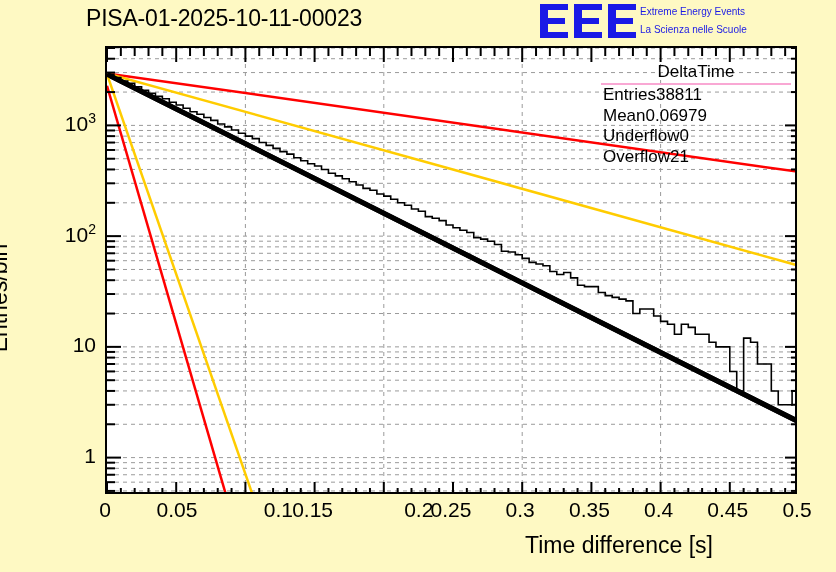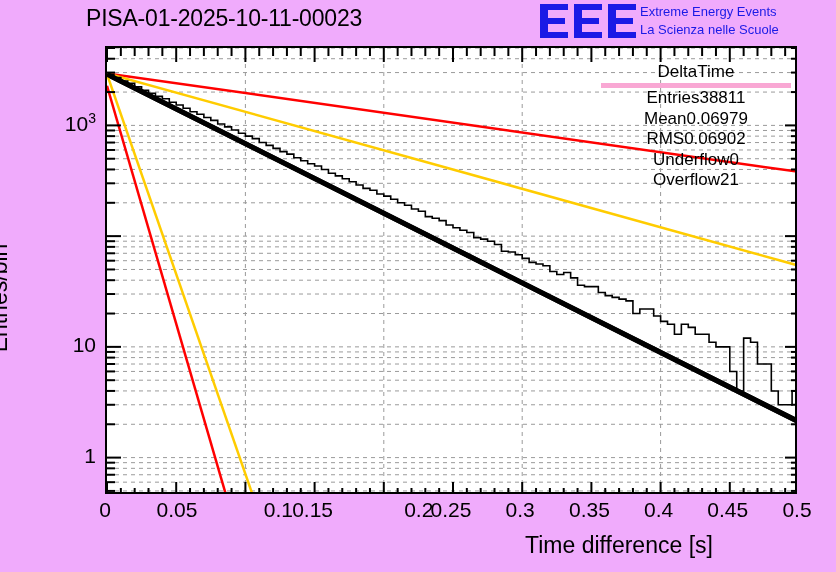--- a/index.html
+++ b/index.html
@@ -10,21 +10,21 @@
   body {
     width: 836px;
     height: 572px;
     font-family: "Liberation Sans", sans-serif;
     overflow: hidden;
   }
   #canvas {
     position: relative;
     width: 836px;
     height: 572px;
-    background: #f0abfc;
+    background: #fef9c3;
   }
   
   #plot-title {
     position: absolute;
     left: 86px;
     top: 5px;
     font-size: 23px;
     color: #000;
     white-space: nowrap;
     letter-spacing: -0.2px;
@@ -42,21 +42,21 @@
     left: 0px;
     top: 2px;
     width: 96px;
     height: 34px;
   }
   #eee-text {
     position: absolute;
     left: 100px;
     top: 1px;
     color: #1a1ae6;
-    font-size: 13px;
+    font-size: 10px;
     line-height: 18px;
     white-space: nowrap;
   }
   .eee-line { display: block; }
 
   
   #frame {
     position: absolute;
     left: 105px;
     top: 46px;
@@ -118,26 +118,26 @@
     left: 601px;
     top: 62px;
     width: 190px;
     font-size: 17px;
     color: #000;
     background: transparent;
   }
   #stats-title {
     text-align: center;
     padding-bottom: 1px;
-    border-bottom: 5px solid #f9a8d4;
+    border-bottom: 2px solid #f9a8d4;
     font-size: 17px;
   }
   .stats-row {
     display: flex;
-    justify-content: center;
+    justify-content: flex-start;
     line-height: 20.5px;
     padding: 0 2px;
   }
   .stats-key { text-align: left; }
   .stats-val { text-align: right; }
 </style>
 </head>
 <body>
 
 <div id="canvas">
@@ -408,24 +408,20 @@
     <div id="stats-rows">
         <div class="stats-row">
           <span class="stats-key">Entries</span>
           <span class="stats-val">38811</span>
         </div>
         <div class="stats-row">
           <span class="stats-key">Mean</span>
           <span class="stats-val">0.06979</span>
         </div>
         <div class="stats-row">
-          <span class="stats-key">RMS</span>
-          <span class="stats-val">0.06902</span>
-        </div>
-        <div class="stats-row">
           <span class="stats-key">Underflow</span>
           <span class="stats-val">0</span>
         </div>
         <div class="stats-row">
           <span class="stats-key">Overflow</span>
           <span class="stats-val">21</span>
         </div>
       </div>
   </div>
 
@@ -434,15 +430,16 @@
     <div class="tick-label xtick-label" style="left: 243.4px; margin-left: 35px;">0.1</div>
     <div class="tick-label xtick-label" style="left: 312.6px; text-align: center;">0.15</div>
     <div class="tick-label xtick-label" style="left: 381.8px; margin-left: 37px;">0.2</div>
     <div class="tick-label xtick-label" style="left: 451px;">0.25</div>
     <div class="tick-label xtick-label" style="left: 520.2px;">0.3</div>
     <div class="tick-label xtick-label" style="left: 589.4px;">0.35</div>
     <div class="tick-label xtick-label" style="left: 658.6px;">0.4</div>
     <div class="tick-label xtick-label" style="left: 727.8px; text-align: center;">0.45</div>
     <div class="tick-label xtick-label" style="left: 797px;">0.5</div>
     <div class="tick-label ytick-label" style="top: 123.399px; left: 20px; width: 76px;"><span>10</span><span class="exp">3</span></div>
+    <div class="tick-label ytick-label" style="top: 234.133px; left: 20px; width: 76px;"><span>10</span><span class="exp">2</span></div>
     <div class="tick-label ytick-label" style="top: 344.866px; left: 20px; width: 76px;"><span>10</span></div>
     <div class="tick-label ytick-label" style="top: 455.599px; left: 20px; width: 76px;"><span>1</span></div>
   </div>
 
 </body></html>

